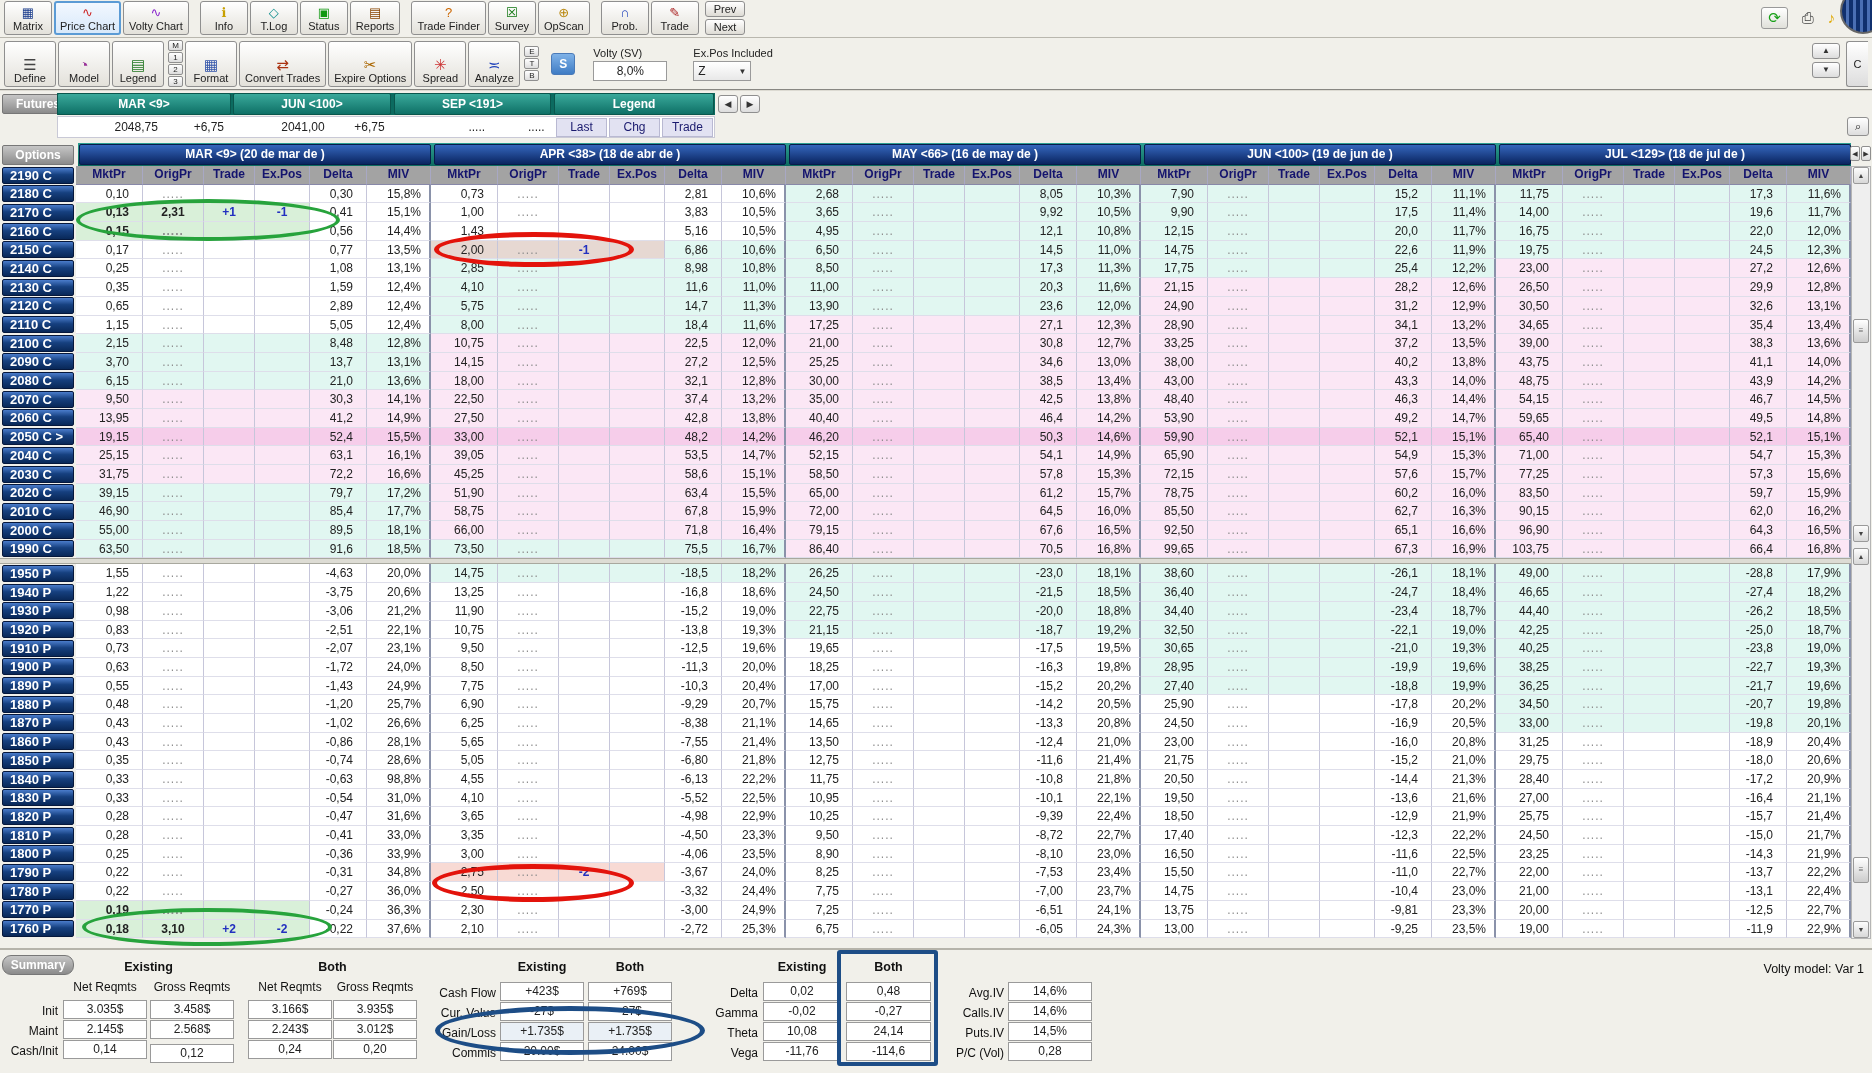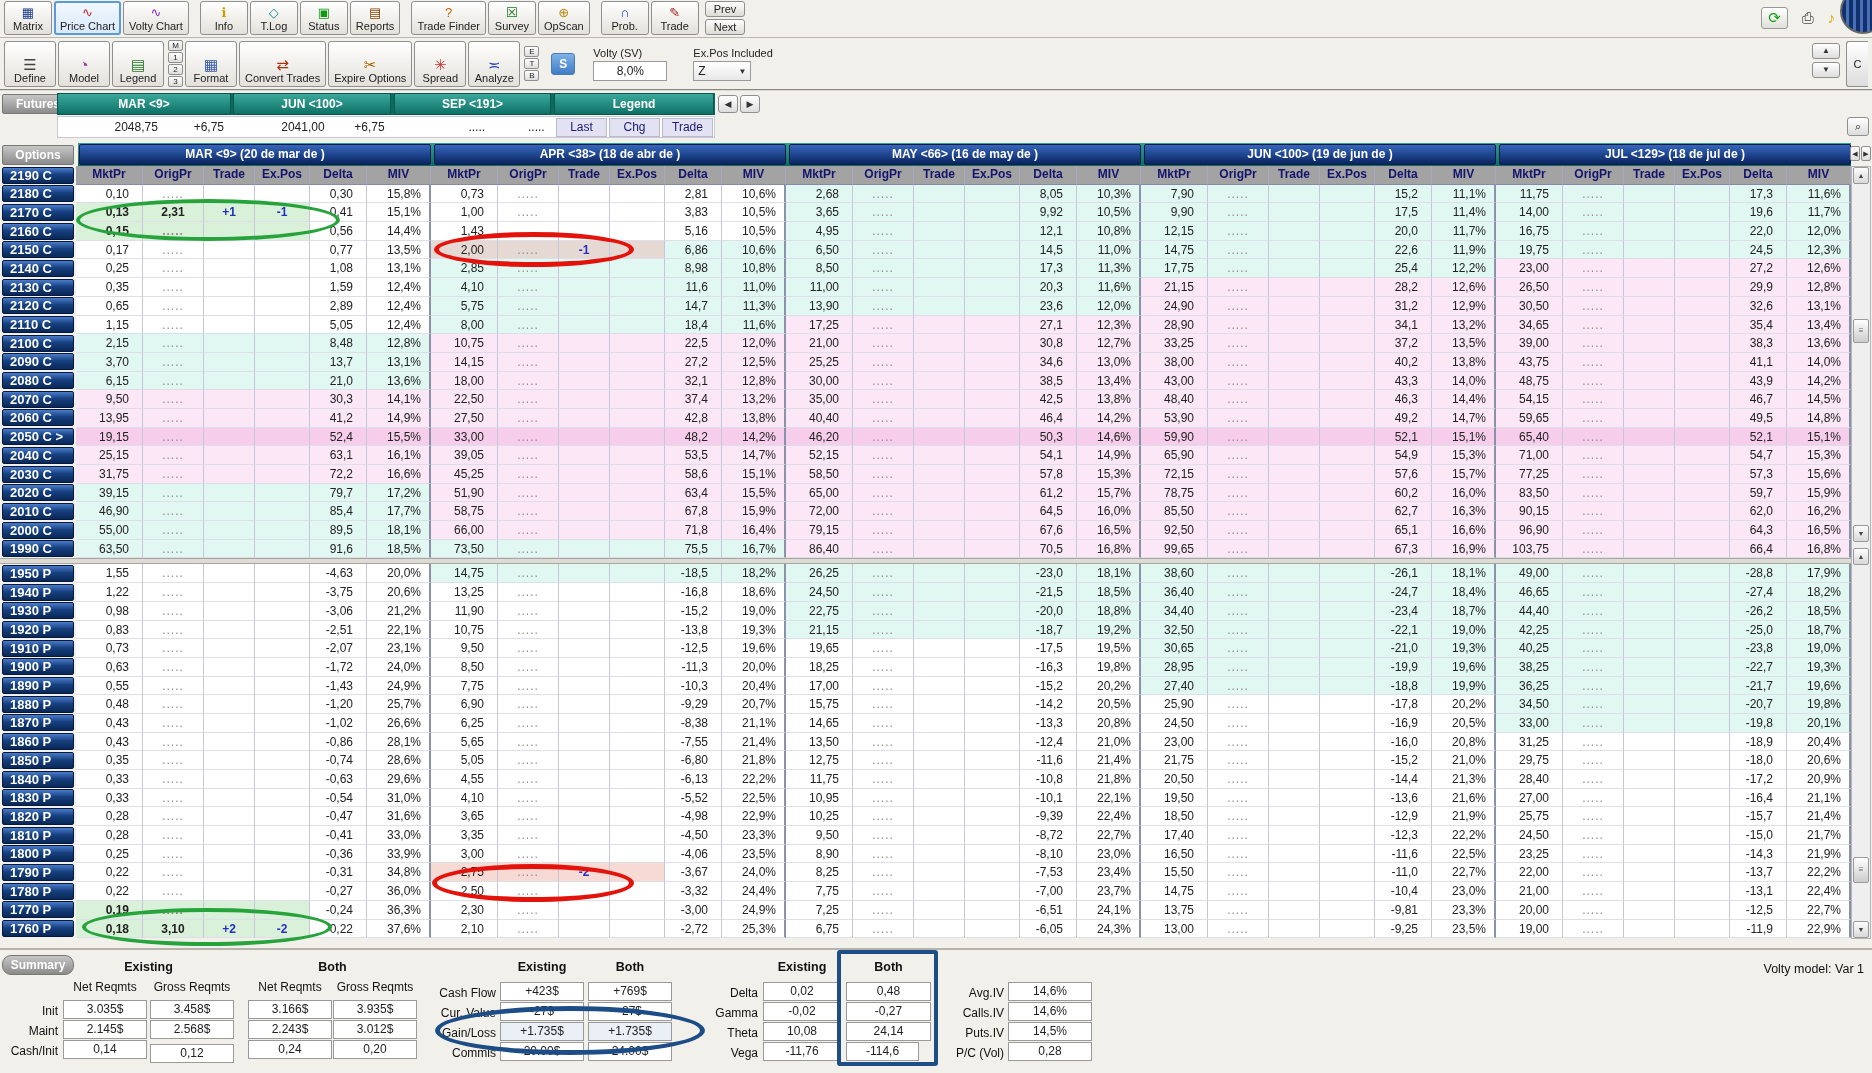--- a/index.html
+++ b/index.html
@@ -1422,21 +1422,21 @@
         </div>
         <div class="trow">
           <div class="lblcell">
             <div class="strike">1840 P</div>
           </div>
           <div class="cell bg-w ra">0,33</div>
           <div class="cell bg-w dots">.....</div>
           <div class="cell bg-w ctr"></div>
           <div class="cell bg-w ctr"></div>
           <div class="cell bg-w ra">-0,63</div>
-          <div class="cell bg-w ra2 gend">29,6%</div>
+          <div class="cell bg-w ra2 gend">98,8%</div>
           <div class="cell bg-w ra">4,55</div>
           <div class="cell bg-w dots">.....</div>
           <div class="cell bg-w ctr"></div>
           <div class="cell bg-w ctr"></div>
           <div class="cell bg-w ra">-6,13</div>
           <div class="cell bg-w ra2 gend">22,2%</div>
           <div class="cell bg-w ra">11,75</div>
           <div class="cell bg-w dots">.....</div>
           <div class="cell bg-w ctr"></div>
           <div class="cell bg-w ctr"></div>
@@ -1790,21 +1790,21 @@
         <div class="sum-box" style="position: absolute; left: 763px; top: 32px; width: 78px;">0,02</div>
         <div class="sum-box" style="position: absolute; left: 846px; top: 32px; width: 85px;">0,48</div>
         <div class="sum-rowlbl" style="position: absolute; left: 700px; top: 56px; width: 58px;">Gamma</div>
         <div class="sum-box" style="position: absolute; left: 763px; top: 52px; width: 78px;">-0,02</div>
         <div class="sum-box" style="position: absolute; left: 846px; top: 52px; width: 85px;">-0,27</div>
         <div class="sum-rowlbl" style="position: absolute; left: 700px; top: 76px; width: 58px;">Theta</div>
         <div class="sum-box" style="position: absolute; left: 763px; top: 72px; width: 78px;">10,08</div>
         <div class="sum-box" style="position: absolute; left: 846px; top: 72px; width: 85px;">24,14</div>
         <div class="sum-rowlbl" style="position: absolute; left: 700px; top: 96px; width: 58px;">Vega</div>
         <div class="sum-box" style="position: absolute; left: 763px; top: 92px; width: 78px;">-11,76</div>
-        <div class="sum-box" style="position: absolute; left: 846px; top: 92px; width: 73px;">-114,6</div>
+        <div class="sum-box" style="position: absolute; left: 846px; top: 92px; width: 85px;">-114,6</div>
         <div class="sum-rowlbl" style="position: absolute; left: 936px; top: 36px; width: 68px;">Avg.IV</div>
         <div class="sum-box" style="position: absolute; left: 1008px; top: 32px; width: 84px;">14,6%</div>
         <div class="sum-rowlbl" style="position: absolute; left: 936px; top: 56px; width: 68px;">Calls.IV</div>
         <div class="sum-box" style="position: absolute; left: 1008px; top: 52px; width: 84px;">14,6%</div>
         <div class="sum-rowlbl" style="position: absolute; left: 936px; top: 76px; width: 68px;">Puts.IV</div>
         <div class="sum-box" style="position: absolute; left: 1008px; top: 72px; width: 84px;">14,5%</div>
         <div class="sum-rowlbl" style="position: absolute; left: 936px; top: 96px; width: 68px;">P/C (Vol)</div>
         <div class="sum-box" style="position: absolute; left: 1008px; top: 92px; width: 84px;">0,28</div>
       </div>
     <div class="voltymodel">Volty model: Var 1</div>

